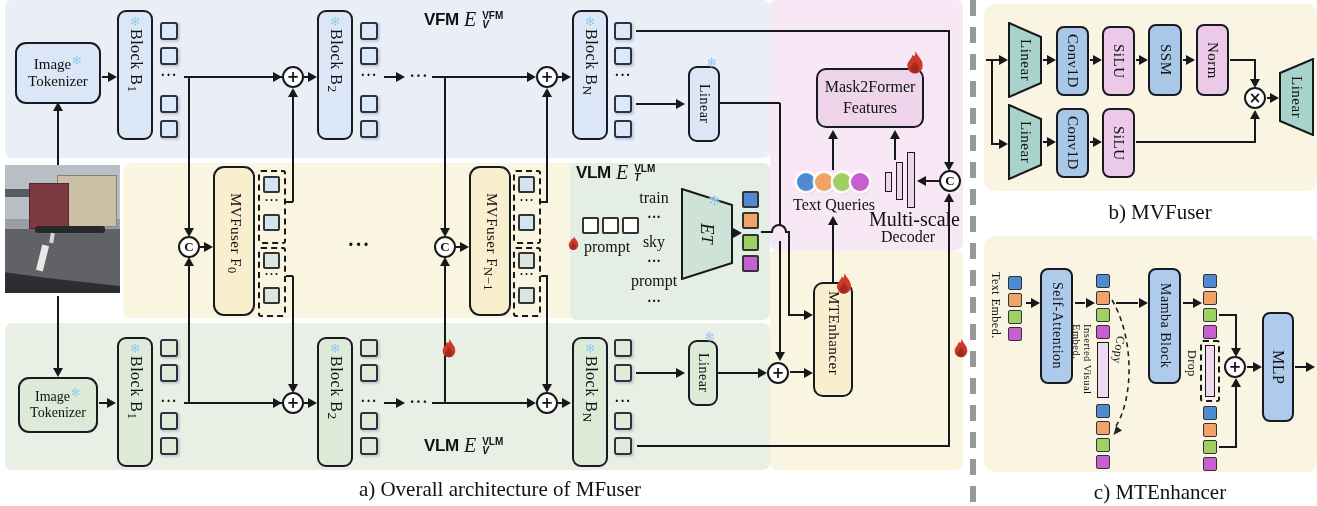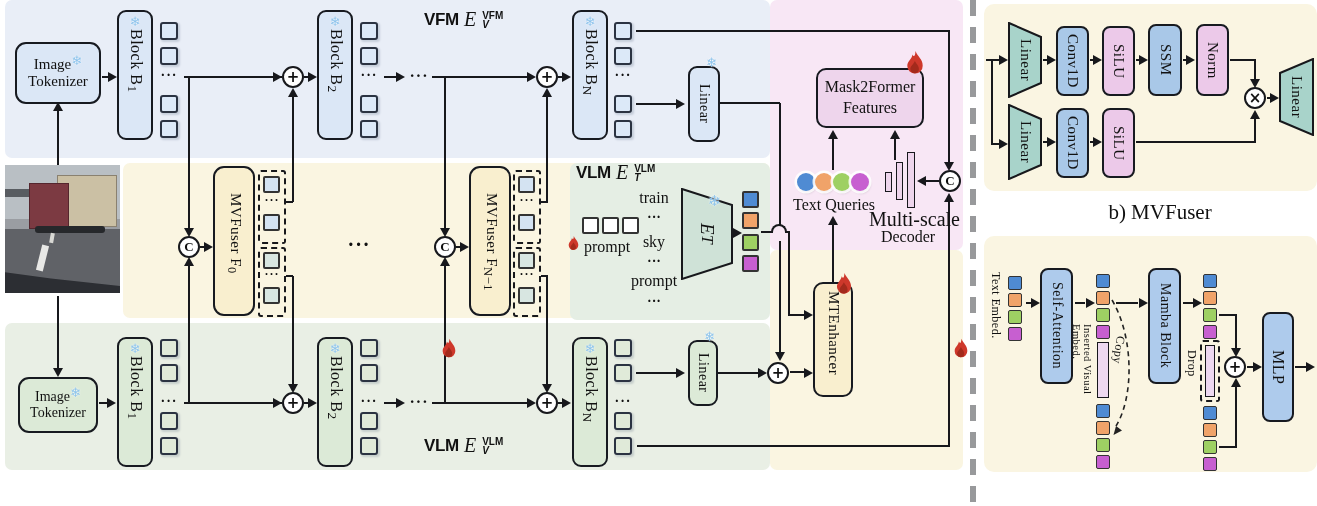--- a/index.html
+++ b/index.html
@@ -392,20 +392,21 @@
   <div class="bar" style="left:907px;top:152px;width:8px;height:56px;"></div>
   <div class="txt" style="left:856px;top:208px;width:104px;text-align:right;font-size:20px;">Multi-scale</div>
   <div class="txt" style="left:856px;top:228px;width:104px;text-align:center;font-size:16px;">Decoder</div>
 
   <div class="circ cc" style="left:939px;top:170px;">
       <span>C</span>
     </div>
   <div class="lh" style="left:926px;top:180px;width:13px;"></div>
   <div class="al" style="left:917px;top:176px;"></div>
 
+  <div class="cap" style="left:240px;top:477px;width:520px;">a) Overall architecture of MFuser</div>
 
   <div class="lh" style="left:986px;top:59px;width:14px;"></div>
   <div class="ar" style="left:999px;top:55px;"></div>
   <div class="lv" style="left:991px;top:59px;height:86px;"></div>
   <div class="lh" style="left:991px;top:143px;width:10px;"></div>
   <div class="ar" style="left:999px;top:139px;"></div>
 
   <div class="trap" style="left:1008px;top:22px;width:34px;height:76px;">
     <svg width="34" height="76">
         <polygon points="1,1 33,15 33,61 1,75" fill="#a8d3ca" stroke="#17181c" stroke-width="2"></polygon>
@@ -532,14 +533,15 @@
       <span>+</span>
     </div>
 
   <div class="lh" style="left:1247px;top:366px;width:8px;"></div>
   <div class="ar" style="left:1253px;top:362px;"></div>
   <div class="box" style="left:1262px;top:312px;width:32px;height:110px;background:#aecbec;border-radius:8px;">
     <span class="vtext" style="font-size:16px;">MLP</span>
   </div>
   <div class="lh" style="left:1295px;top:366px;width:13px;"></div>
   <div class="ar" style="left:1306px;top:362px;"></div>
+  <div class="cap" style="left:1020px;top:480px;width:280px;">c) MTEnhancer</div>
 
 </div>
 
 </body></html>

